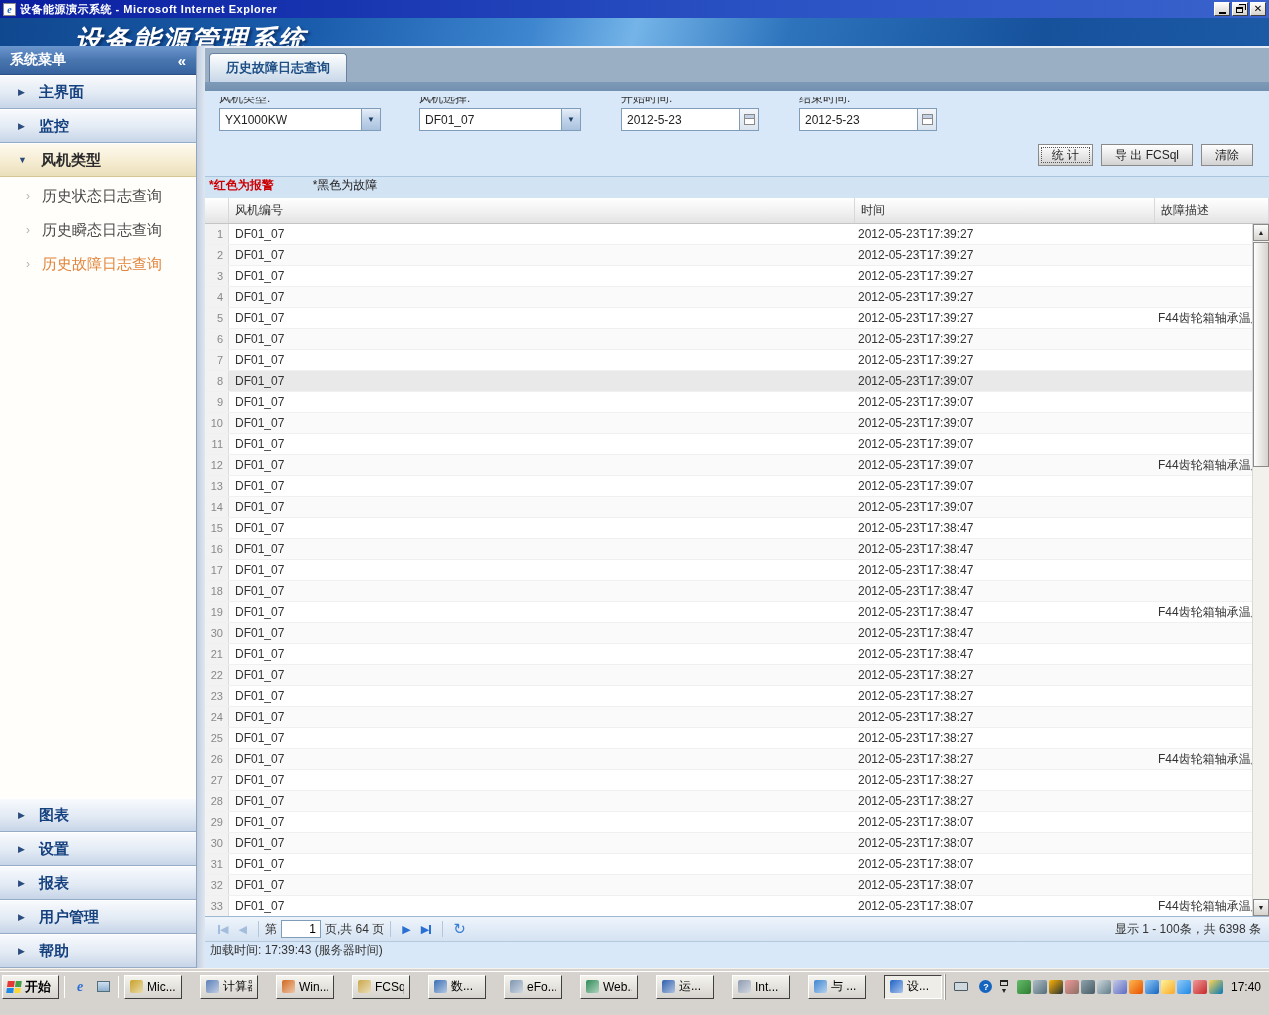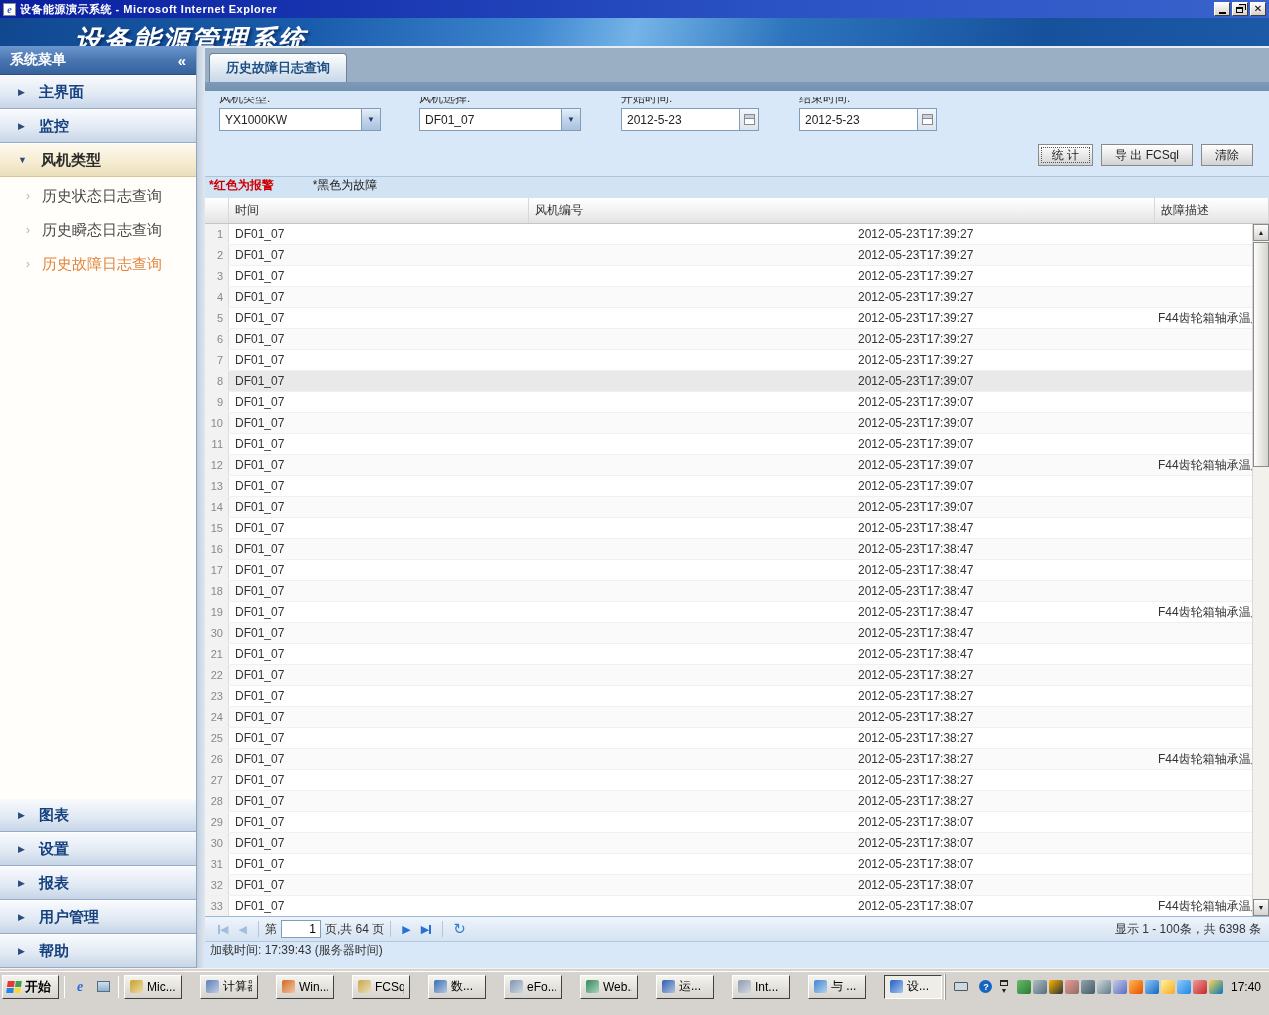--- a/index.html
+++ b/index.html
@@ -264,22 +264,22 @@
       </div>
 
       <div class="legend">
         <span class="red">*红色为报警</span>
         <span class="black">*黑色为故障</span>
       </div>
 
       <div class="grid">
         <div class="grid-header">
           <div class="gh num"></div>
+          <div class="gh fan">风机编号</div>
           <div class="gh time">时间</div>
-          <div class="gh fan">风机编号</div>
           <div class="gh desc">故障描述</div>
         </div>
         <div class="grid-body">
             <div class="row">
               <div class="c num">1</div>
               <div class="c fan">DF01_07</div>
               <div class="c time">2012-05-23T17:39:27</div>
               <div class="c desc"></div>
             </div>
             <div class="row alt">

